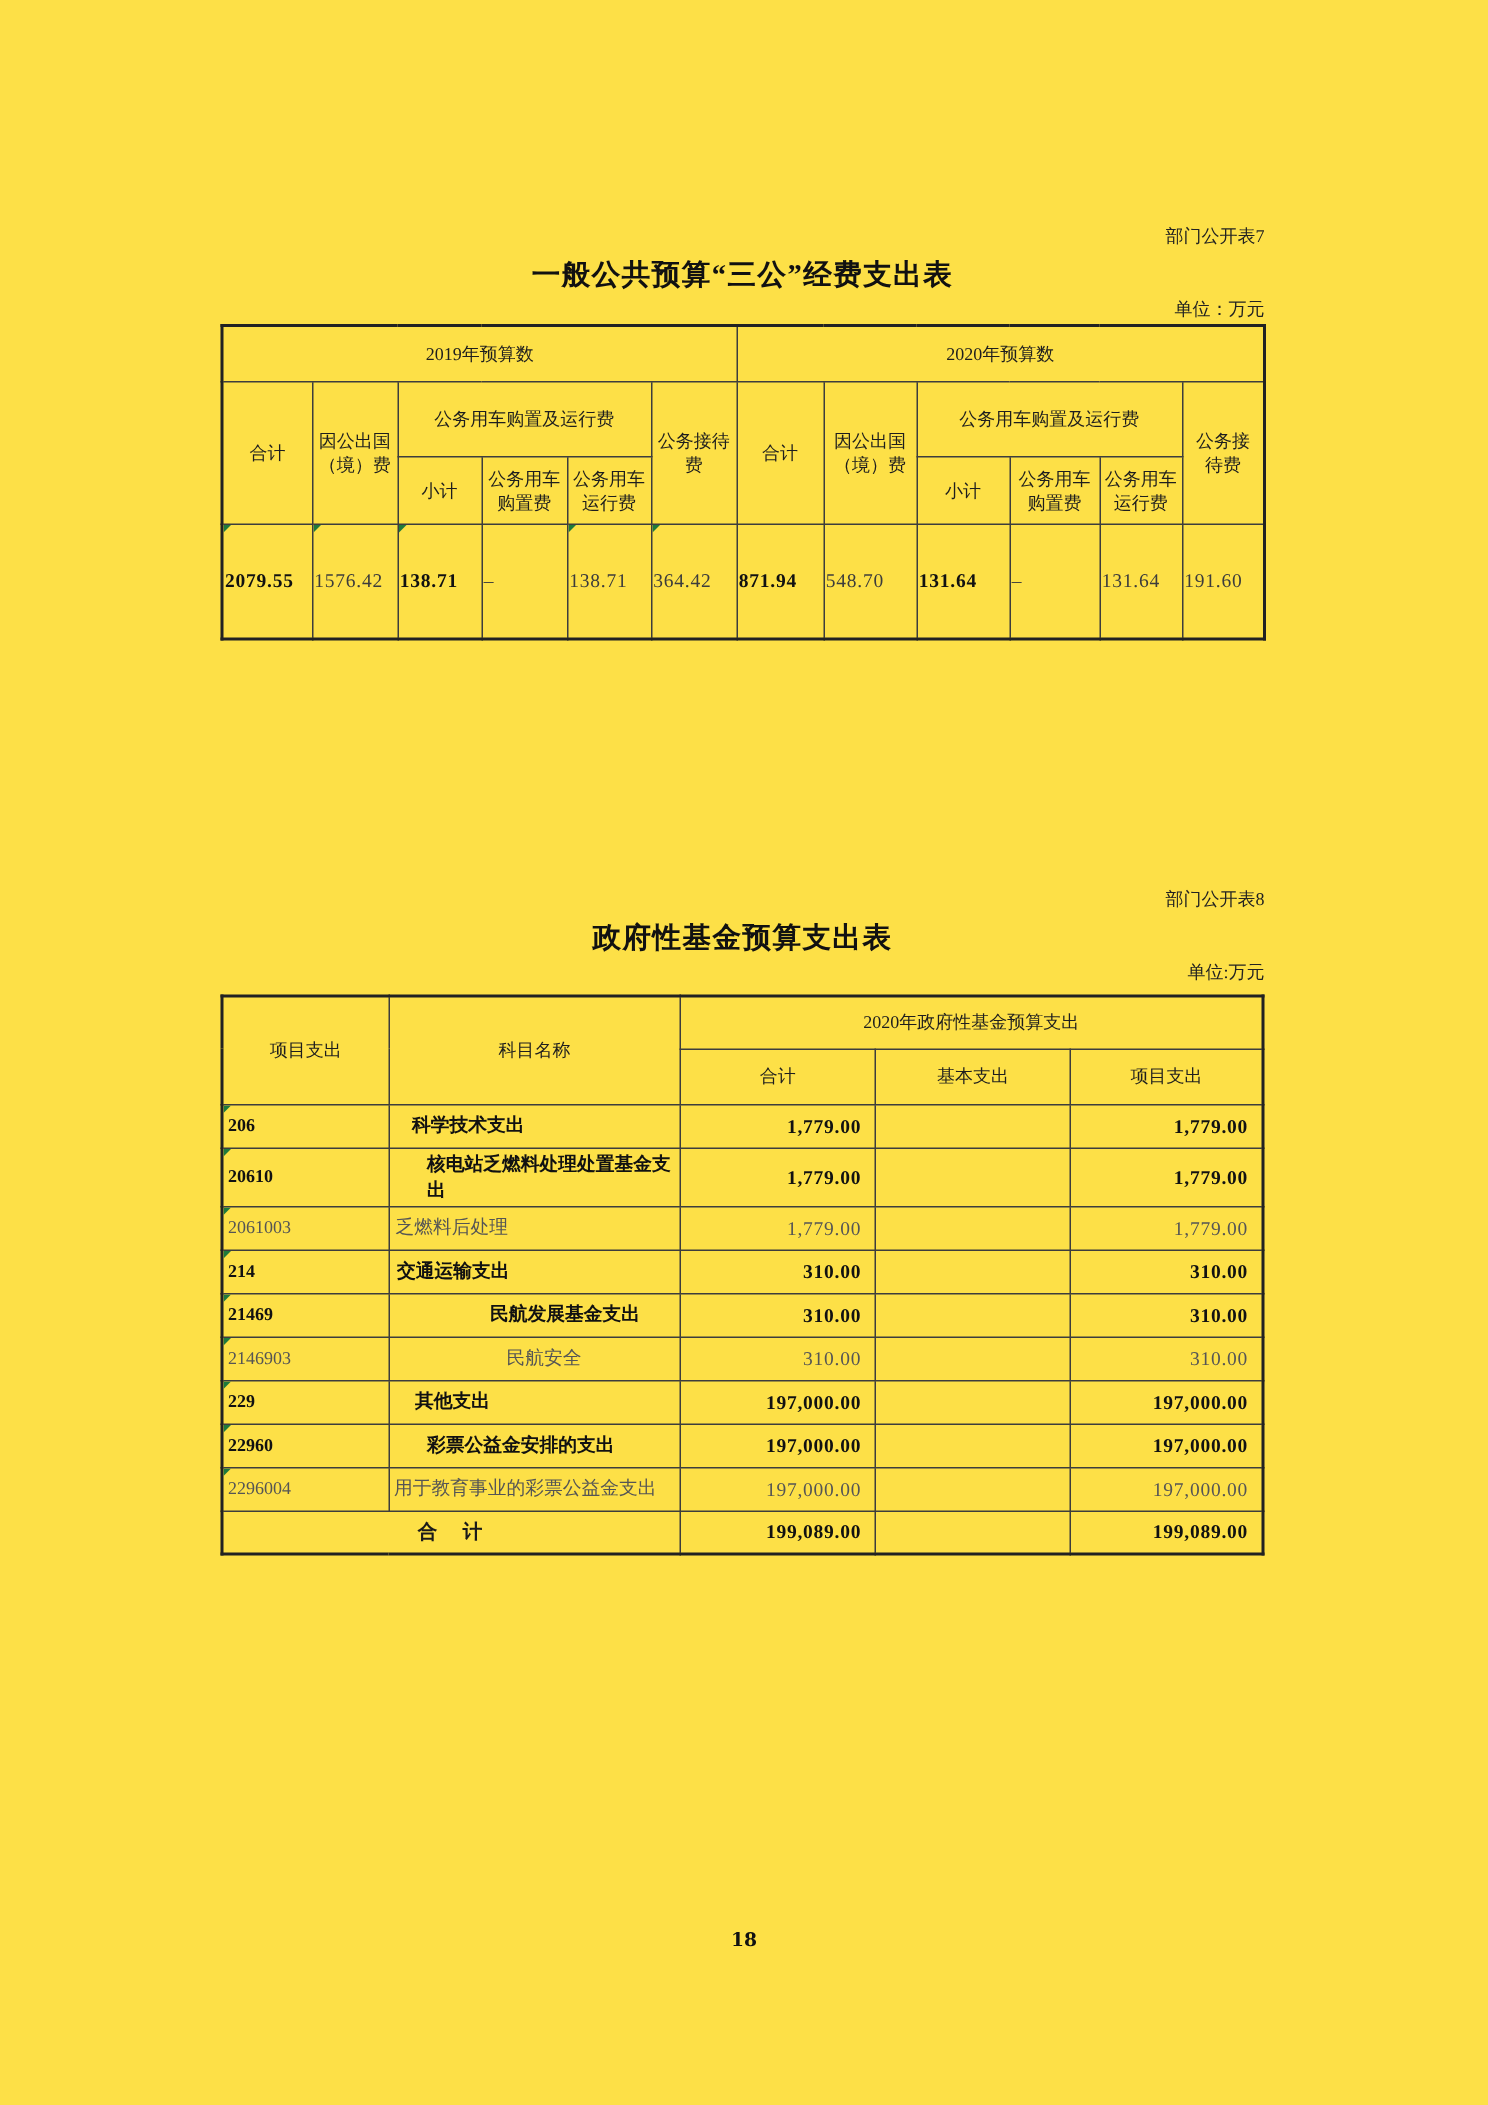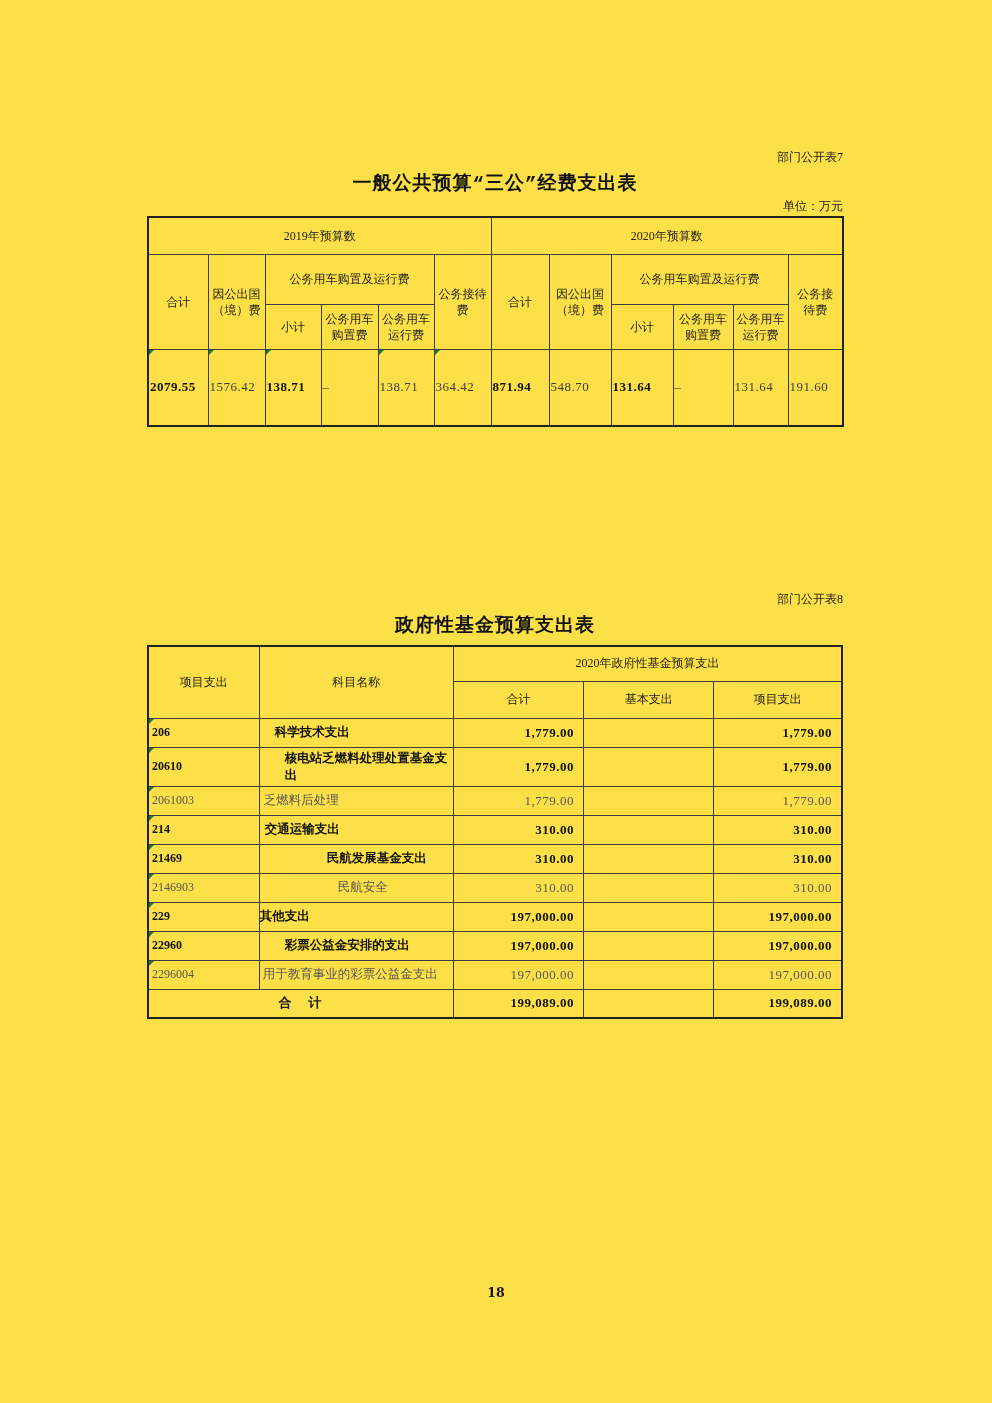--- a/index.html
+++ b/index.html
@@ -6,21 +6,21 @@
   html,body { width:992px; height:1403px; background:#ffffff;
     font-family:"Liberation Serif","DejaVu Serif",serif; color:#1a1a1a; }
   .page { position:relative; width:992px; height:1403px; background:#fde047; overflow:hidden; }
 
   .section { position:absolute; left:147px; width:696px; }
   #section7 { top:150px; }
   #section8 { top:592px; }
 
   .sheet-tag { text-align:right; font-size:12px; line-height:14px; color:#222; }
   .sheet-title { text-align:center; font-size:19px; line-height:22px; font-weight:bold;
-    margin-top:9px; letter-spacing:1px; color:#111;font-family:Liberation Mono, monospace; }
+    margin-top:9px; letter-spacing:1px; color:#111; }
   .sheet-unit { text-align:right; font-size:12px; line-height:14px; margin-top:4px; color:#222; }
 
   table { border-collapse:collapse; table-layout:fixed; width:100%; }
   #table7 { margin-top:3px; border:2px solid #222; }
   #table8 { margin-top:8px; border:2px solid #222; }
   td { border:1px solid #3d3d3d; vertical-align:middle; position:relative;
     overflow:hidden; }
 
   
   #table7 .hdr { text-align:center; font-size:12px; line-height:16px; color:#1e1e1e; padding:2px 3px; }
@@ -115,20 +115,21 @@
         <td class="dat">131.64</td>
         <td class="dat">191.60</td>
       </tr>
     </tbody>
       </table>
   </div>
 
   <div class="section" id="section8">
     <div class="sheet-tag">部门公开表8</div>
     <div class="sheet-title">政府性基金预算支出表</div>
+    <div class="sheet-unit">单位:万元</div>
 
     <table id="table8">
       <colgroup>
         <col style="width:111px">
           <col style="width:194px">
           <col style="width:130px">
         <col style="width:130px">
           <col style="width:128px">
       </colgroup>
       <tbody>
@@ -181,21 +182,21 @@
           </tr>
           <tr class="r">
             <td class="code flag lt">2146903</td>
             <td class="name lt" style="padding-left: 78px;">民航安全</td>
             <td class="num lt">310.00</td>
             <td class="num lt"></td>
             <td class="num lt">310.00</td>
           </tr>
           <tr class="r">
             <td class="code flag bold">229</td>
-            <td class="name bold" style="padding-left: 0;">其他支出</td>
+            <td class="name bold" style="padding-left: 17px;">其他支出</td>
             <td class="num bold">197,000.00</td>
             <td class="num bold"></td>
             <td class="num bold">197,000.00</td>
           </tr>
           <tr class="r">
             <td class="code flag bold">22960</td>
             <td class="name bold" style="padding-left: 25px;">彩票公益金安排的支出</td>
             <td class="num bold">197,000.00</td>
             <td class="num bold"></td>
             <td class="num bold">197,000.00</td>

